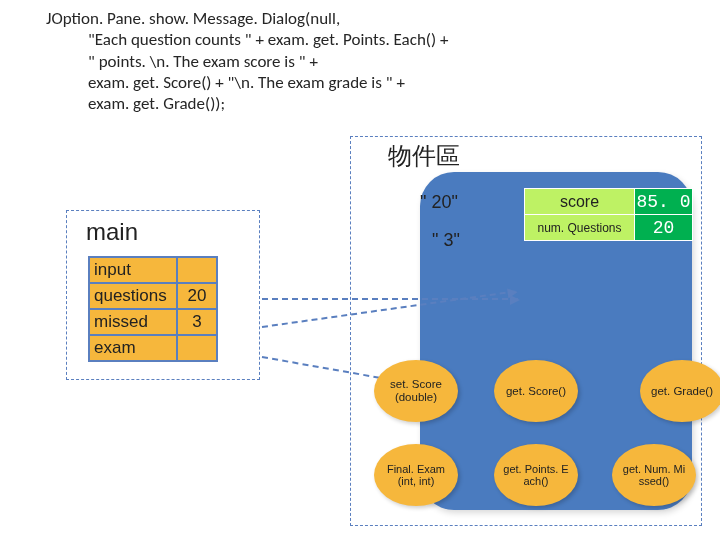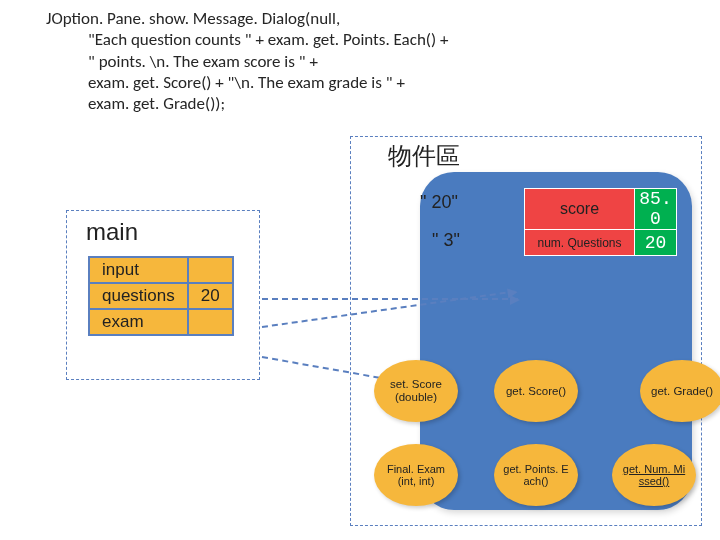--- a/index.html
+++ b/index.html
@@ -36,21 +36,21 @@
     font-size: 24px; color: #222;
   }
   .vars {
     position: absolute; left: 88px; top: 256px;
     border-collapse: collapse;
   }
   .vars td {
     border: 2px solid #5a7fbf;
     background: #f6b73c;
     color: #222; font-size: 17px;
-    padding: 2px 12px; height: 26px;
+    padding: 2px 4px; height: 26px;
     text-align: left; min-width: 88px;
   }
   .vars td.val { min-width: 40px; text-align: center; background:#f6b73c; }
   .vars td.empty { background:#f6b73c; }
 
   
   .obj-box {
     position: absolute; left: 350px; top: 136px;
     width: 352px; height: 390px;
     border: 1.5px dashed #5a7fbf;
@@ -69,26 +69,26 @@
   
   .fields {
     position: absolute; left: 524px; top: 188px;
     border-collapse: collapse; z-index: 5;
   }
   .fields td {
     height: 26px; font-size: 16px; text-align: center;
     border: 1.5px solid #fff;
   }
   .fields td.name {
-    background: #ef4444; color: #222; width: 110px;
+    background: #bef264; color: #222; width: 110px;
     border-color: #fff;
   }
   .fields td.name.sub { font-size: 12px; }
   .fields td.val {
-    background: #00b050; color: #fff; width: 42px;
+    background: #00b050; color: #fff; width: 58px;
     font-family: "Courier New", monospace; font-size: 18px;
     border-color: #fff;
   }
 
   
   .q20 {
     position: absolute; left: 420px; top: 192px;
     font-size: 18px; color: #222; z-index: 6;
   }
   .q3 {
@@ -139,20 +139,24 @@
   <tbody>
       <tr>
     <td>input</td>
     <td class="val empty"></td>
   </tr>
   <tr>
     <td>questions</td>
     <td class="val">20</td>
   </tr>
   <tr>
+    <td>missed</td>
+    <td class="val">3</td>
+  </tr>
+  <tr>
     <td>exam</td>
     <td class="val empty"></td>
   </tr>
 </tbody>
   </table>
 
 <div class="obj-box"></div>
 <div class="blue-round"></div>
 
 <div class="q20">" 20"</div>
@@ -185,15 +189,15 @@
 <div class="ellipse" style="left:640px; top:360px;">
   <span>get. Grade()</span>
 </div>
 
 <div class="ellipse small" style="left:374px; top:444px;">
   <span>Final. Exam (int, int)</span>
 </div>
 <div class="ellipse small" style="left:494px; top:444px;">
   <span>get. Points. E ach()</span>
 </div>
-<div class="ellipse small" style="left:612px; top:444px;text-decoration:underline;">
+<div class="ellipse small" style="left:612px; top:444px;">
   <span>get. Num. Mi ssed()</span>
 </div>
 
 </body></html>

